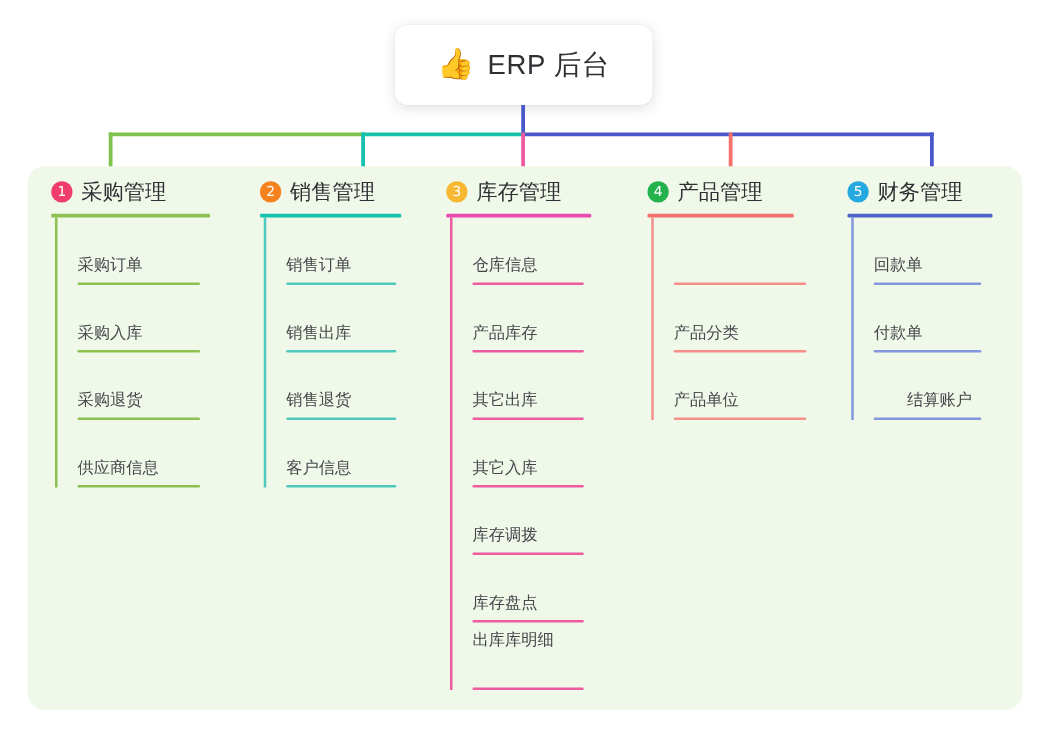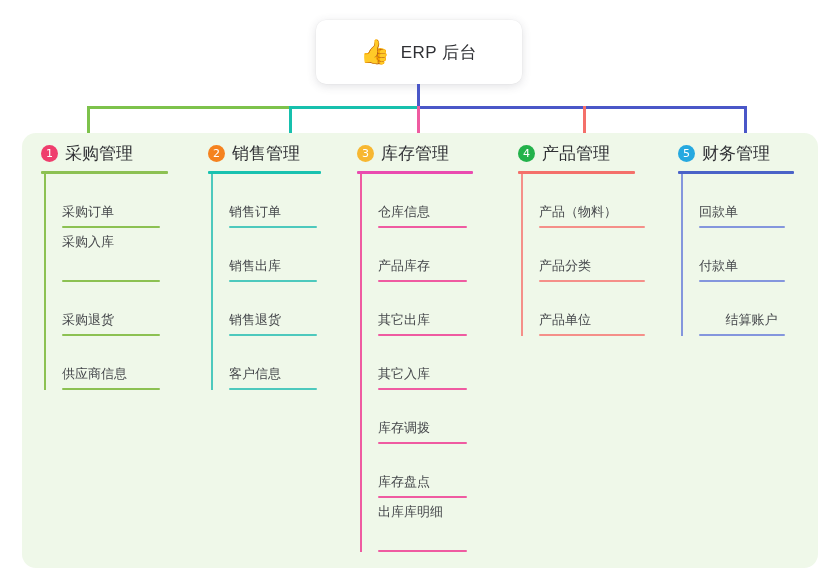--- a/index.html
+++ b/index.html
@@ -35,21 +35,21 @@
     justify-content: center;
     gap: 10px;
     box-sizing: border-box;
   }
   .root-emoji {
     font-size: 24px;
     line-height: 1;
     display: inline-block;
   }
   .root-title {
-    font-size: 17px;
+    font-size: 22px;
     color: #2f3034;
     letter-spacing: 0.5px;
     white-space: nowrap;
   }
 
   
   .conn {
     position: absolute;
   }
 
@@ -169,21 +169,21 @@
           <span class="col-badge" style="background: rgb(239, 62, 109);">1</span>
           <span class="col-title">采购管理</span>
         </div>
         <div class="col-rule" style="background: rgb(140, 193, 82); width: 127px;"></div>
         <div class="leaves">
           <div class="spine" style="background: rgb(140, 193, 82); height: 216px;"></div>
           <div class="leaf" style="height: 54px;">
             <div class="leaf-label">采购订单</div>
             <div class="leaf-rule" style="background: rgb(140, 193, 82); width: 98px;"></div>
           </div>
-          <div class="leaf" style="height: 54px; gap: 24px;">
+          <div class="leaf" style="height: 54px;">
             <div class="leaf-label">采购入库</div>
             <div class="leaf-rule" style="background: rgb(140, 193, 82); width: 98px;"></div>
           </div>
           <div class="leaf" style="height: 54px;">
             <div class="leaf-label">采购退货</div>
             <div class="leaf-rule" style="background: rgb(140, 193, 82); width: 98px;"></div>
           </div>
           <div class="leaf" style="height: 54px;">
             <div class="leaf-label">供应商信息</div>
             <div class="leaf-rule" style="background: rgb(140, 193, 82); width: 98px;"></div>
@@ -256,21 +256,20 @@
       </div>
       <div class="column" style="width: 160px;">
         <div class="col-header">
           <span class="col-badge" style="background: rgb(35, 178, 75);">4</span>
           <span class="col-title">产品管理</span>
         </div>
         <div class="col-rule" style="background: rgb(244, 112, 106); width: 117px;"></div>
         <div class="leaves">
           <div class="spine" style="background: rgb(245, 143, 137); height: 162px;"></div>
           <div class="leaf" style="height: 54px;">
-            <div class="leaf-label">产品（物料）</div>
             <div class="leaf-rule" style="background: rgb(245, 143, 137); width: 106px;"></div>
           </div>
           <div class="leaf" style="height: 54px;">
             <div class="leaf-label">产品分类</div>
             <div class="leaf-rule" style="background: rgb(245, 143, 137); width: 106px;"></div>
           </div>
           <div class="leaf" style="height: 54px;">
             <div class="leaf-label">产品单位</div>
             <div class="leaf-rule" style="background: rgb(245, 143, 137); width: 106px;"></div>
           </div>

